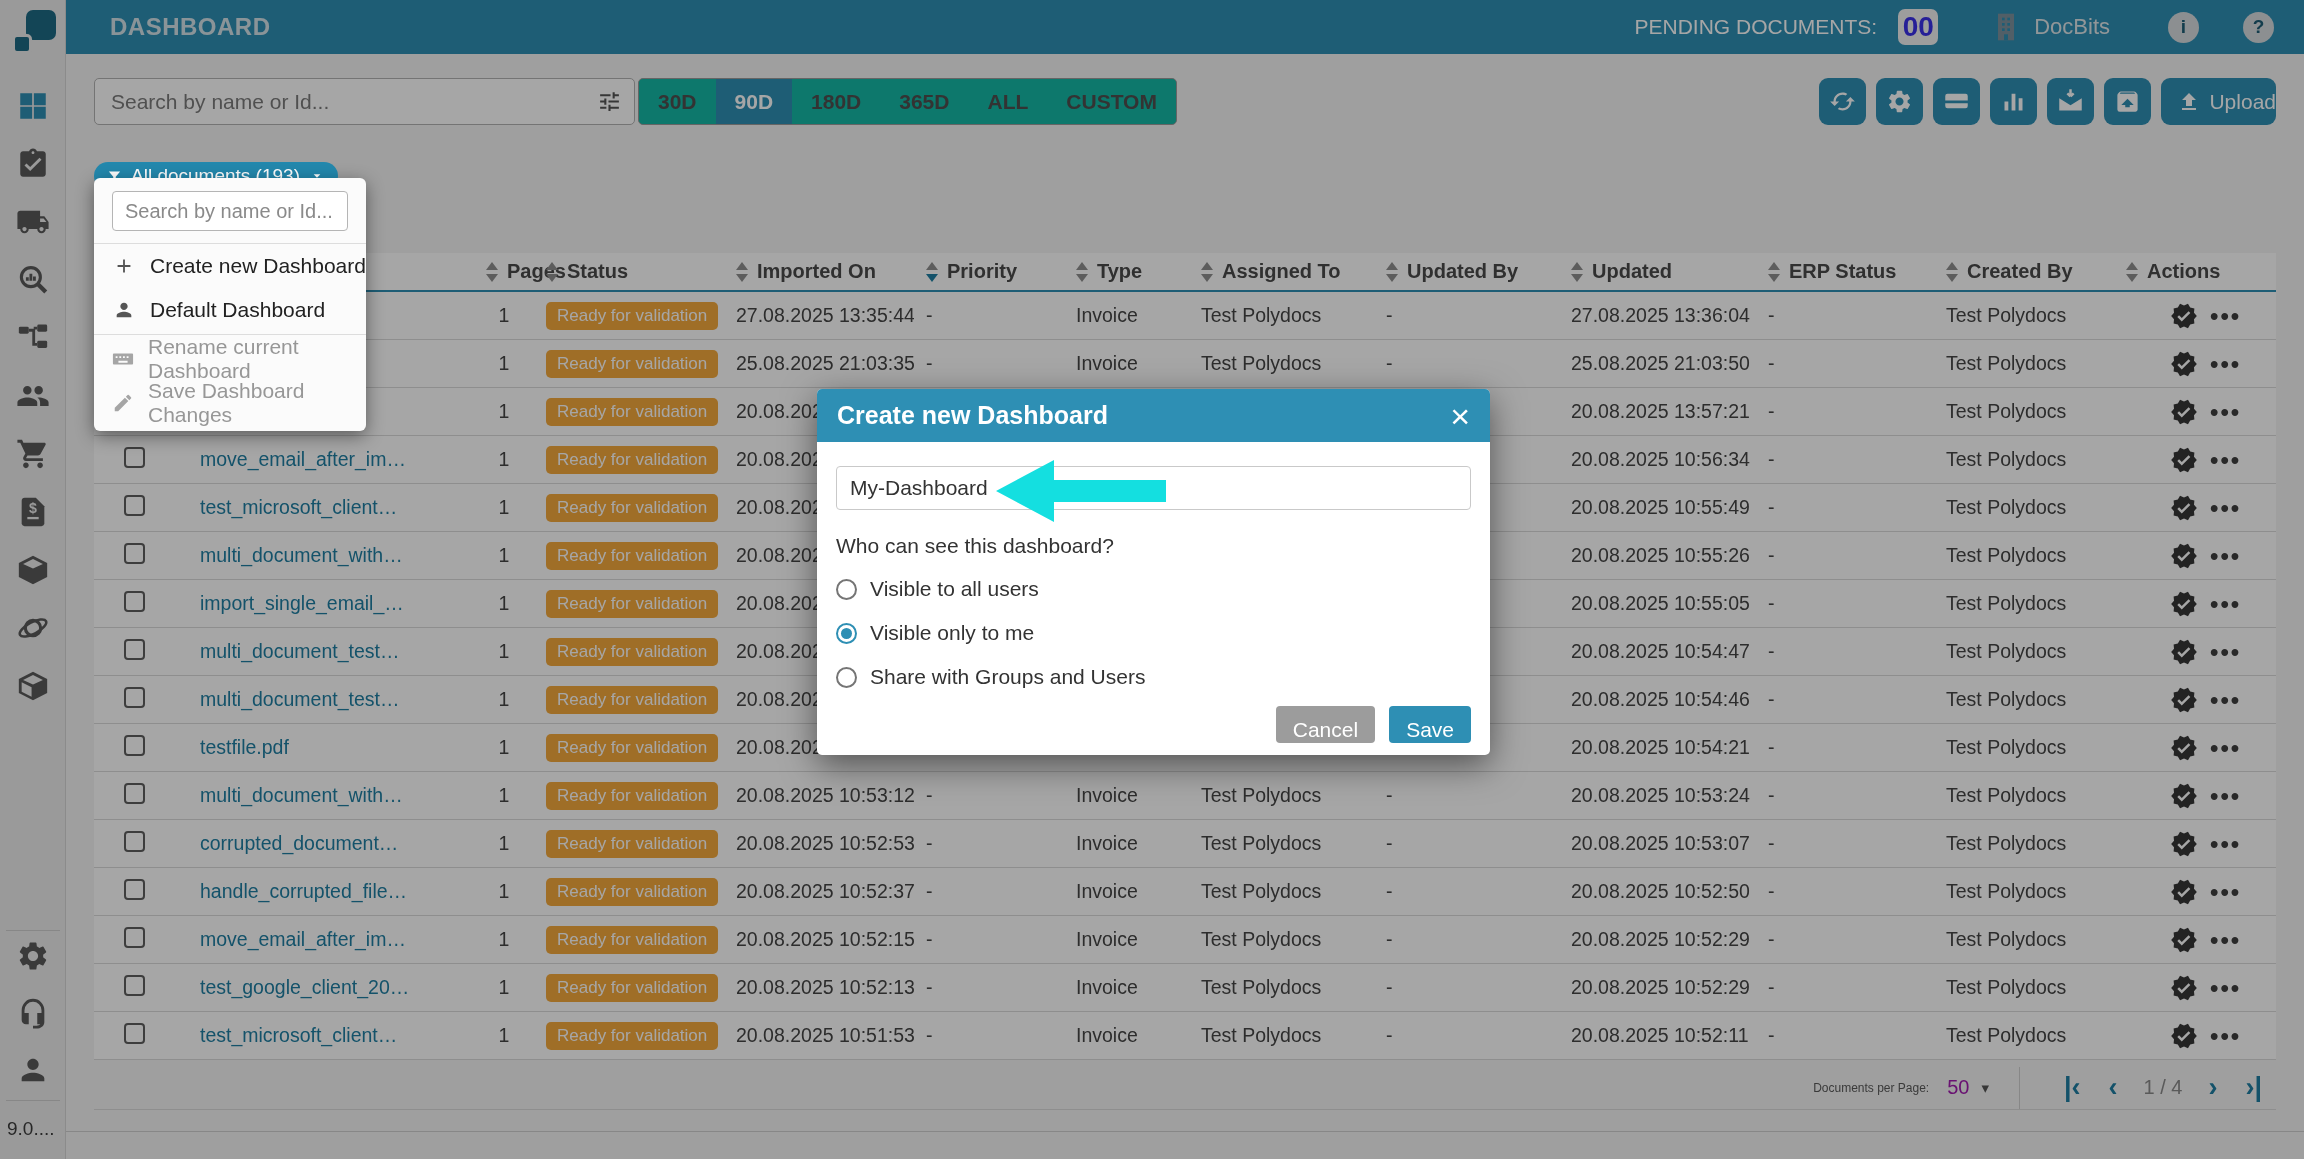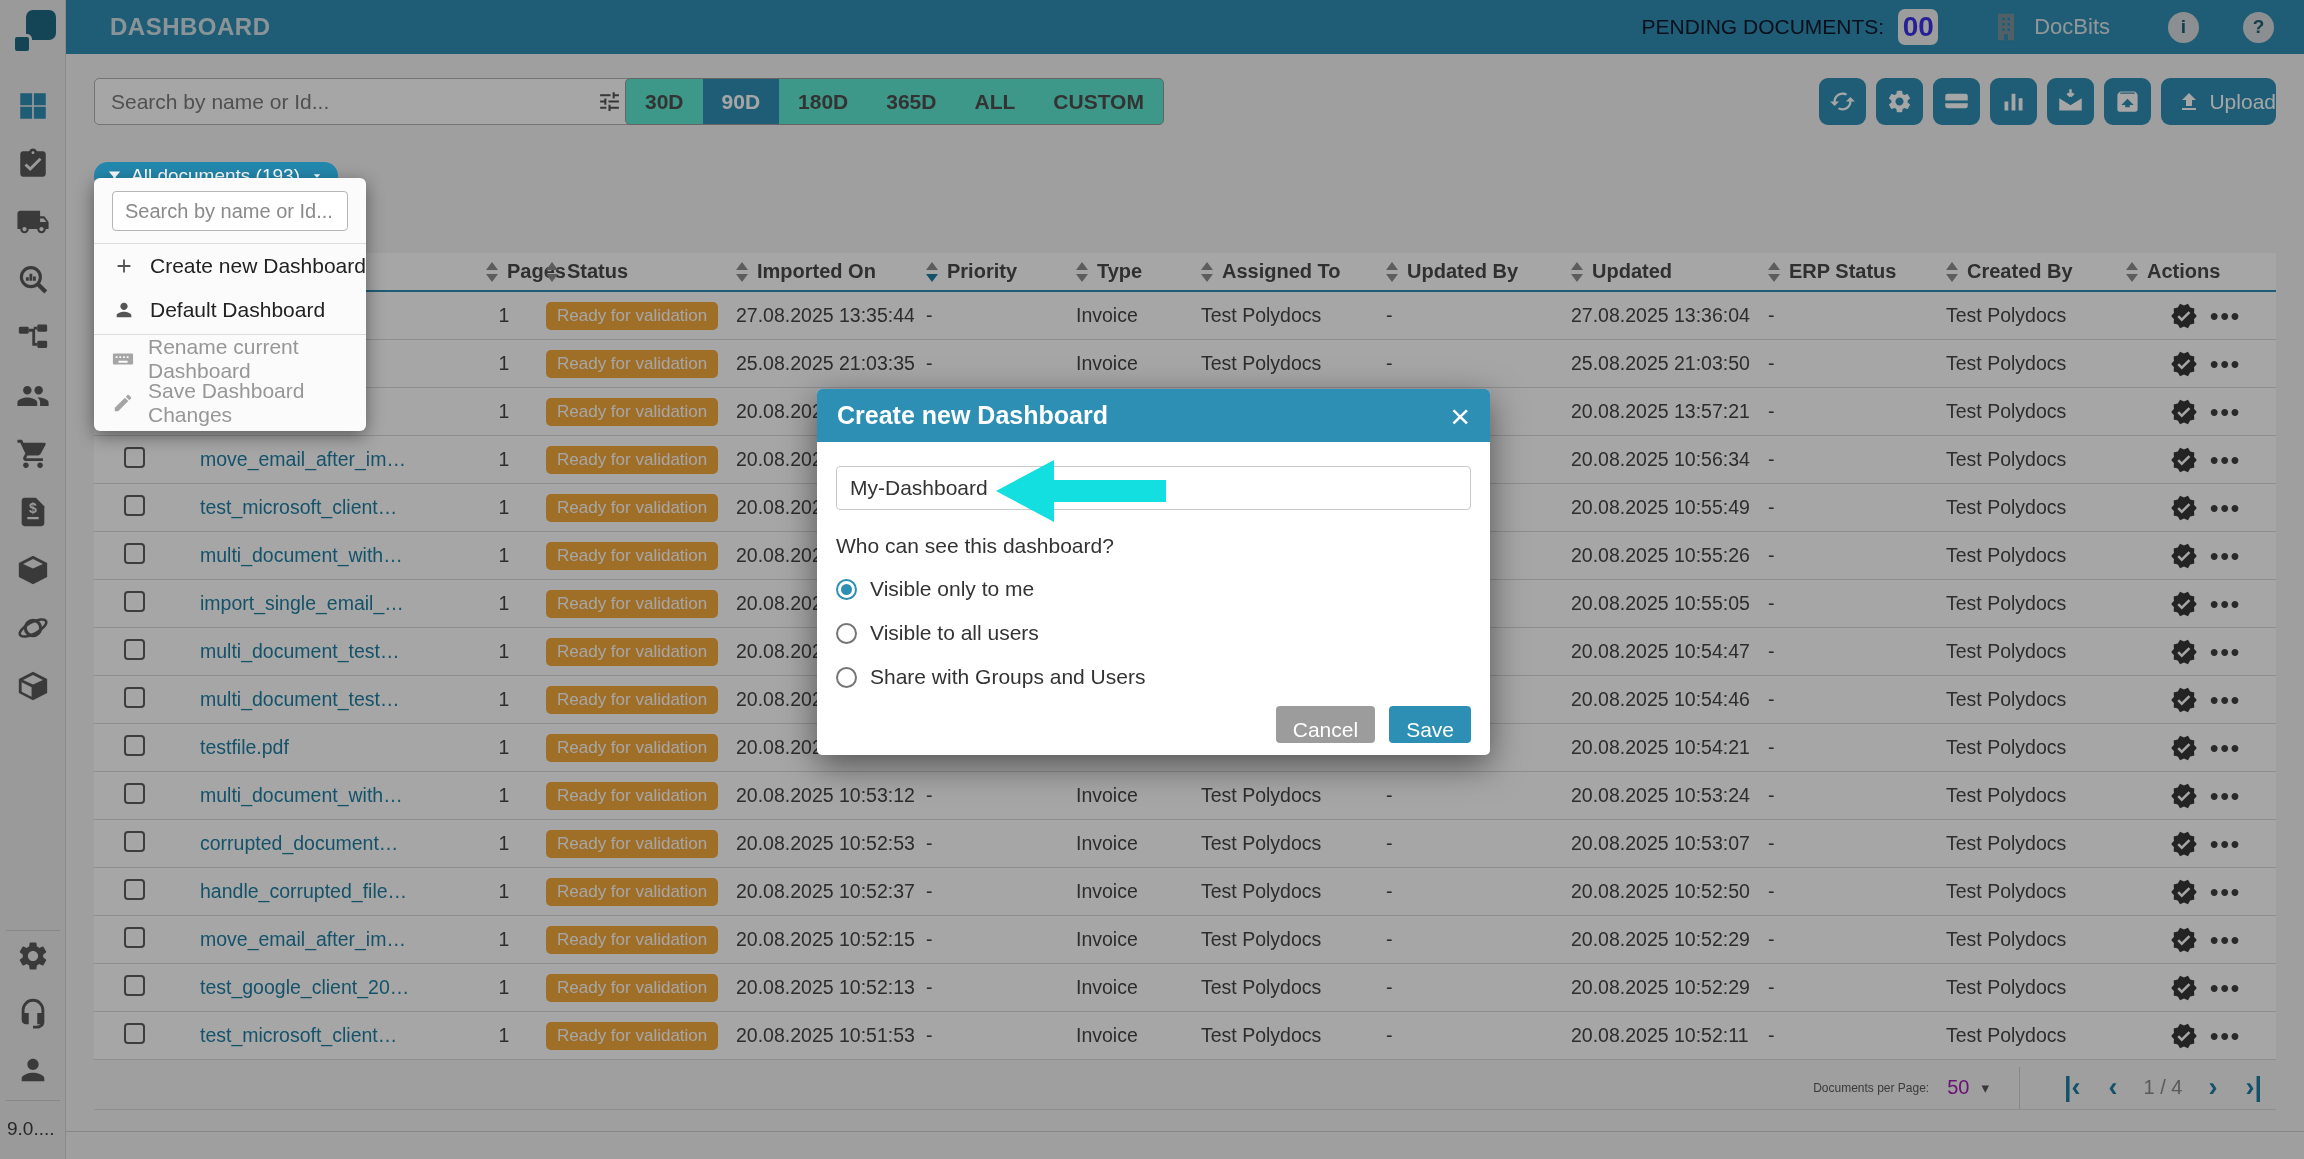--- a/index.html
+++ b/index.html
@@ -15,36 +15,36 @@
   .nav-item { width:36px; height:35px; display:flex; align-items:center; justify-content:center; color:#5a5a5a; cursor:pointer; }
   .nav-item svg { width:34px; height:34px; fill:currentColor; }
   .nav-item.active { color:#2e8fb4; }
   .side-div { position:absolute; left:6px; width:54px; height:1px; background:#cfcfcf; }
   .version { position:absolute; left:7px; top:1118px; font-size:19px; color:#3c3c3c; }
 
   
   .topbar { position:absolute; left:66px; top:0; right:0; height:54px; background:#2e8fb4; display:flex; align-items:center; }
   .tb-title { margin-left:44px; font-size:24px; font-weight:bold; color:#d5e3ea; letter-spacing:0.5px; }
   .tb-right { margin-left:auto; margin-right:30px; display:flex; align-items:center; }
-  .tb-pending { font-size:21px; color:#0f172a; margin-right:14px; }
+  .tb-pending { font-size:21px; color:#ffffff; margin-right:21px; }
   .tb-badge { width:40px; height:36px; background:#f2f2f2; border-radius:7px; display:flex; align-items:center; justify-content:center; font-size:28px; font-weight:bold; color:#3b31e8; margin-right:52px; }
   .tb-building { width:32px; height:32px; color:#7d939e; margin-right:12px; }
   .tb-building svg { width:100%; height:100%; fill:currentColor; }
   .tb-brand { font-size:22px; color:#dfe7ea; margin-right:58px; }
   .tb-circle { width:31px; height:31px; border-radius:50%; background:#d7dcdf; color:#1e5d75; display:flex; align-items:center; justify-content:center; font-size:19px; font-weight:bold; margin-left:44px; cursor:pointer; }
 
   
   .content { position:absolute; left:66px; top:54px; right:0; bottom:0; background:#f4f4f4; }
   .search-wrap { position:absolute; left:28px; top:24px; width:541px; height:47px; }
   .search-input { width:100%; height:100%; background:#fff; border:1px solid #b2b2b2; border-radius:5px; font-size:21px; color:#444; padding:0 52px 0 16px; outline:none; font-family:"Liberation Sans",sans-serif; }
   .search-input::placeholder { color:#7c7c7c; }
   .tune-icon { position:absolute; right:13px; top:11px; width:25px; height:25px; color:#555; }
   .tune-icon svg { width:100%; height:100%; fill:currentColor; }
 
-  .time-filters { position:absolute; left:559px; top:24px; height:47px; display:flex; border:1px solid #9c9c9c; border-radius:5px; overflow:hidden; background:#5eead4; }
+  .time-filters { position:absolute; left:572px; top:24px; height:47px; display:flex; border:1px solid #9c9c9c; border-radius:5px; overflow:hidden; background:#14b8a6; }
   .tf-btn { border:none; background:transparent; font-family:"Liberation Sans",sans-serif; font-size:21px; font-weight:bold; color:#4f4f4f; padding:0 19px; cursor:pointer; }
   .tf-btn.selected { background:#2e8fb4; color:#fff; }
 
   .actions-row { position:absolute; right:28px; top:24px; display:flex; gap:10px; }
   .act-btn { width:47px; height:47px; background:#2e8fb4; border:none; border-radius:9px; display:flex; align-items:center; justify-content:center; color:#fff; cursor:pointer; }
   .act-btn svg { width:27px; height:27px; fill:currentColor; }
   .upload-btn { width:115px; height:47px; background:#2e8fb4; border:none; border-radius:9px; display:flex; align-items:center; justify-content:flex-end; gap:8px; color:#fff; font-family:"Liberation Sans",sans-serif; font-size:21px; cursor:pointer; }
   .upload-btn svg { width:24px; height:24px; fill:currentColor; }
 
   
@@ -773,29 +773,29 @@
 <div class="modal">
   <div class="modal-header">
     <span class="modal-title">Create new Dashboard</span>
     <span class="modal-close"></span>
   </div>
   <div class="modal-body">
     <input class="modal-input" value="My-Dashboard" style="">
     <div class="modal-q">Who can see this dashboard?</div>
     <div class="radio-group" id="radio-group">
         <label class="radio-row">
+          <span class="radio"></span>
+          <span class="radio-label">Visible to all users</span>
+        </label>
+        <label class="radio-row">
           <span class="radio selected"></span>
           <span class="radio-label">Visible only to me</span>
         </label>
         <label class="radio-row">
           <span class="radio"></span>
-          <span class="radio-label">Visible to all users</span>
-        </label>
-        <label class="radio-row">
-          <span class="radio"></span>
           <span class="radio-label">Share with Groups and Users</span>
         </label>
       </div>
     <div class="modal-footer">
       <button class="btn btn-cancel">Cancel</button>
       <button class="btn btn-save">Save</button>
     </div>
   </div>
 </div>
 

